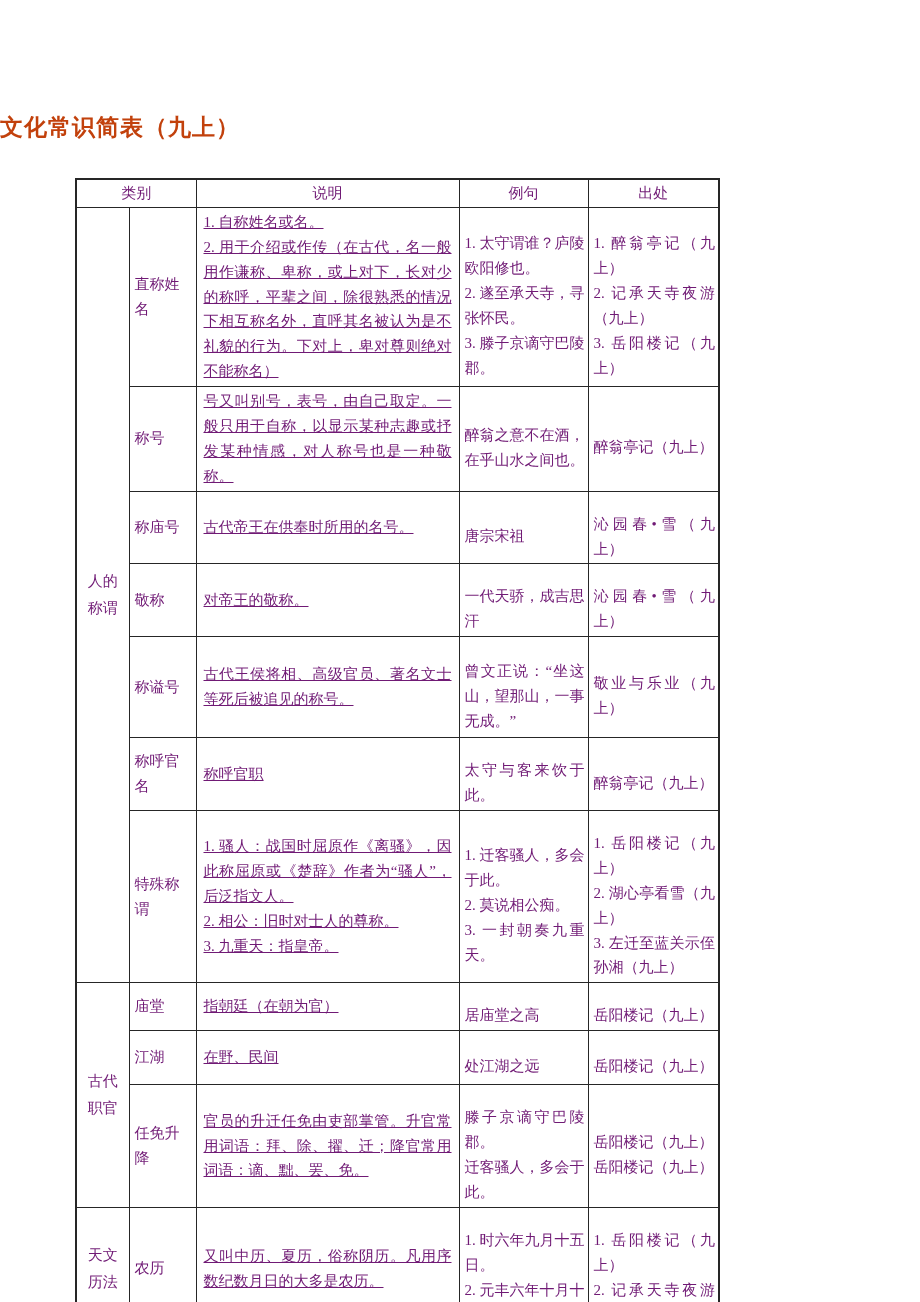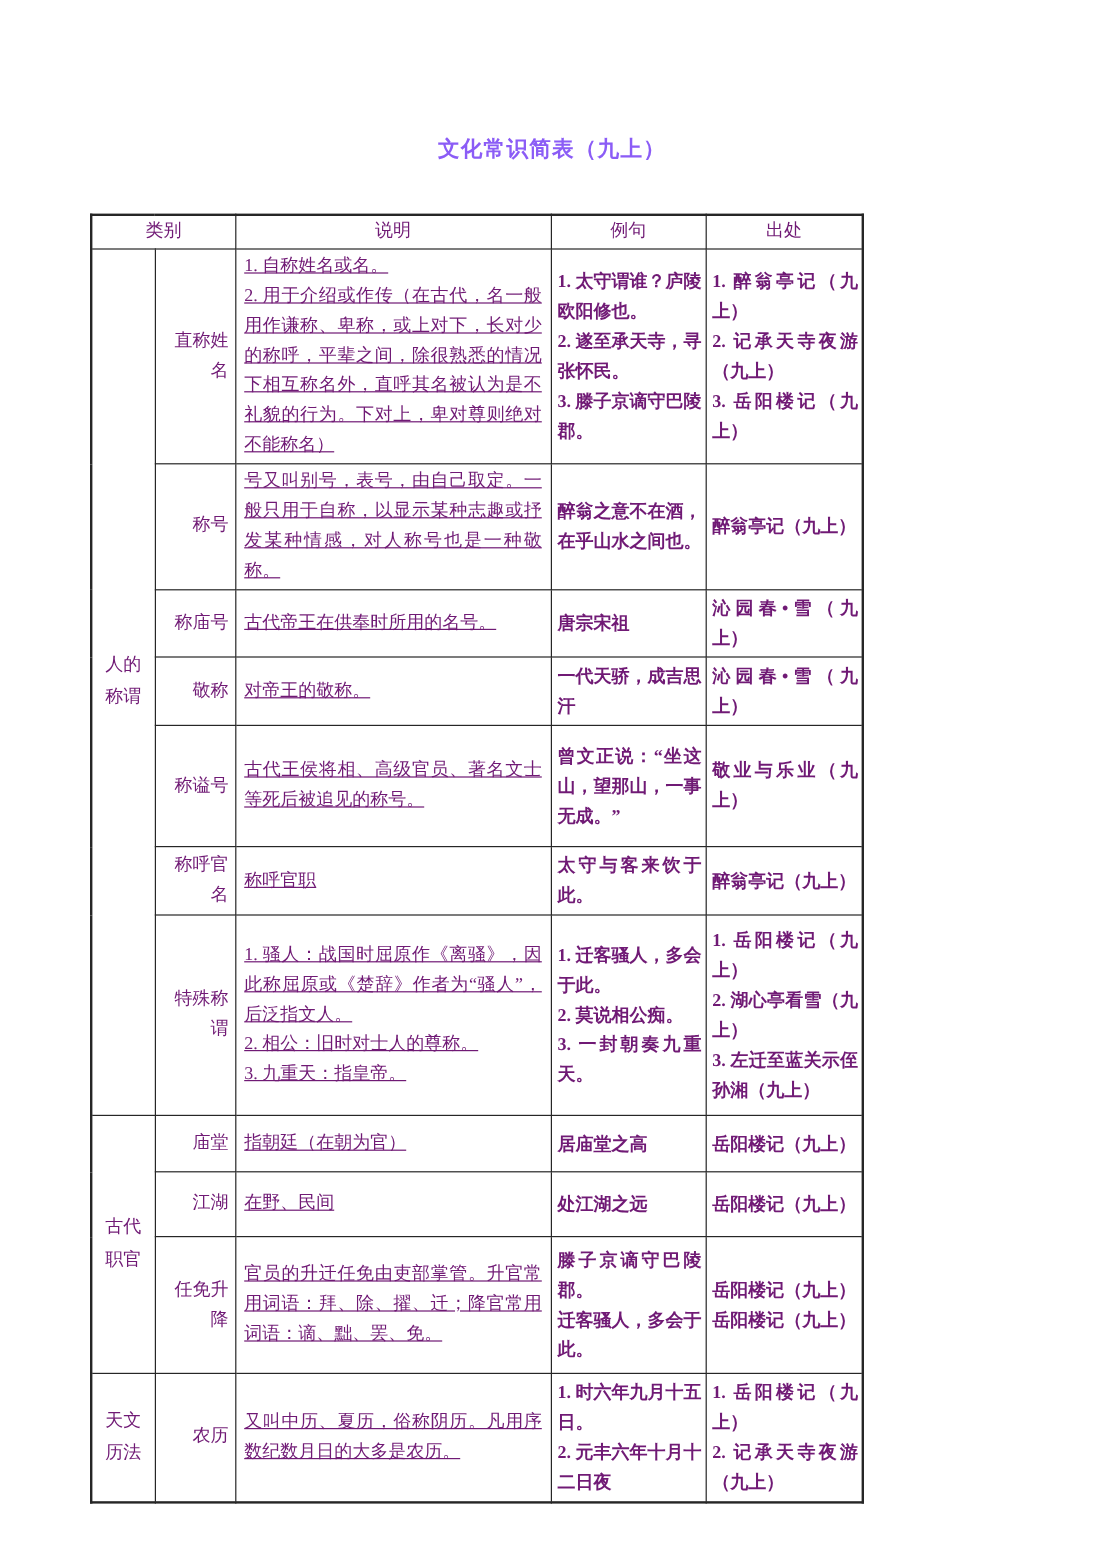--- a/index.html
+++ b/index.html
@@ -15,26 +15,25 @@
     color: #1c1c1c;
     font-family: "Liberation Serif", "DejaVu Serif", serif;
     overflow: hidden;
   }
   .doc-title {
     position: absolute;
     top: 112px;
     left: 0;
     width: 920px;
     margin: 0;
-    text-align: center;
     font-family: "Liberation Sans", "DejaVu Sans", sans-serif;
-    font-size: 18px;
+    font-size: 23px;
     font-weight: bold;
     letter-spacing: 1px;
-    color: #8b5cf6;
+    color: #c2410c;
   }
   table.main {
     position: absolute;
     left: 75px;
     top: 178px;
     width: 643px;
     border-collapse: collapse;
     table-layout: fixed;
     border: 2px solid #262626;
   }
@@ -70,32 +69,31 @@
     text-align: center;
     padding: 1px 2px;
   }
   td.group {
     text-align: center;
     padding: 2px 6px;
     line-height: 1.8;
     margin-left: 13px;
   }
   td.sub {
-    text-align: right;
+    text-align: left;
     padding: 2px 5px;
   }
   td.desc {
     text-align: justify;
     padding: 2px 7px;
     text-decoration: underline;
   }
   td.ex, td.src {
     text-align: justify;
-    padding: 4px 3px 2px 5px;
-    font-weight: bold;
+    padding: 20px 3px 2px 5px;
   }
   .para { margin: 0; }
 </style>
 </head>
 <body>
 
 <div class="page">
 
   <h1 class="doc-title">文化常识简表（九上）</h1>
 

